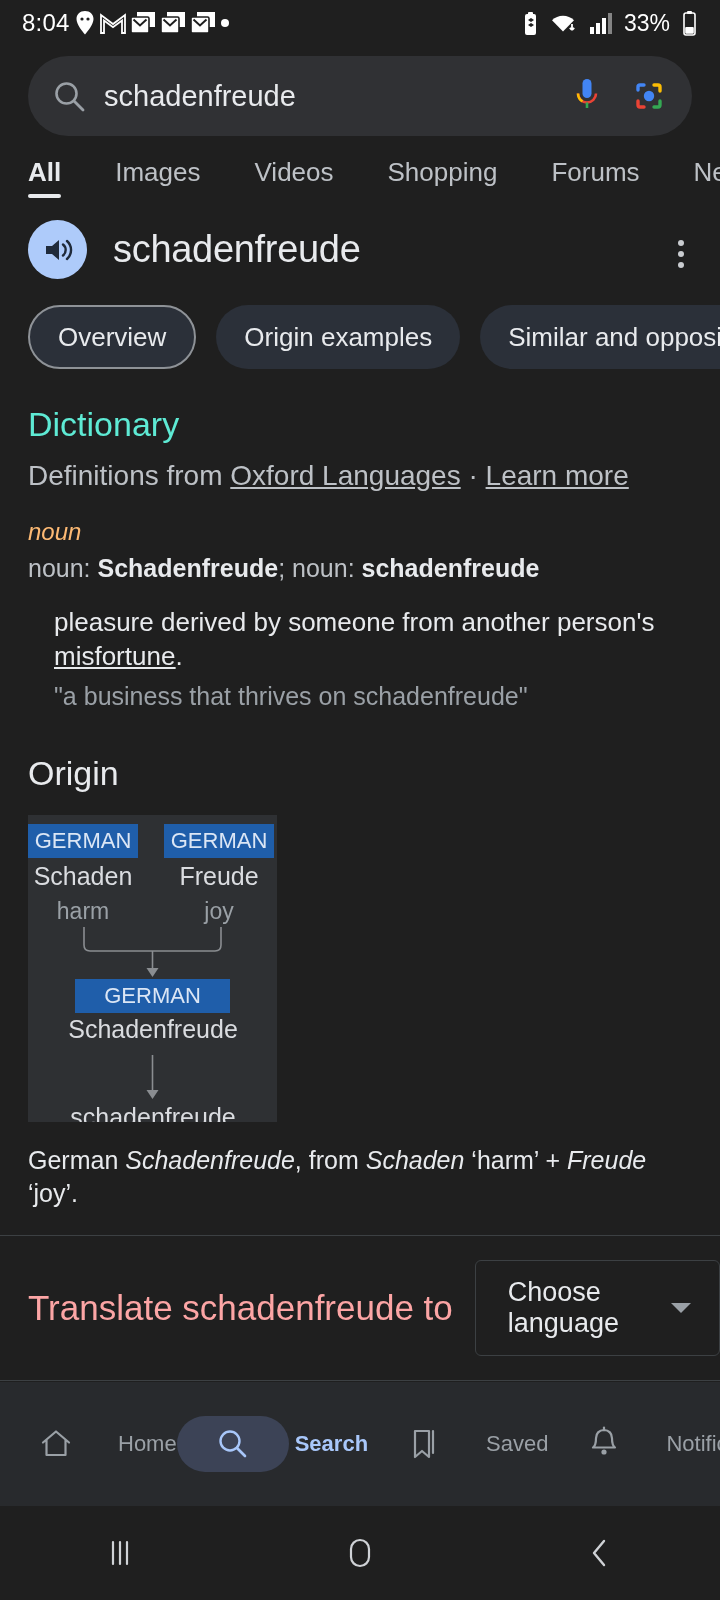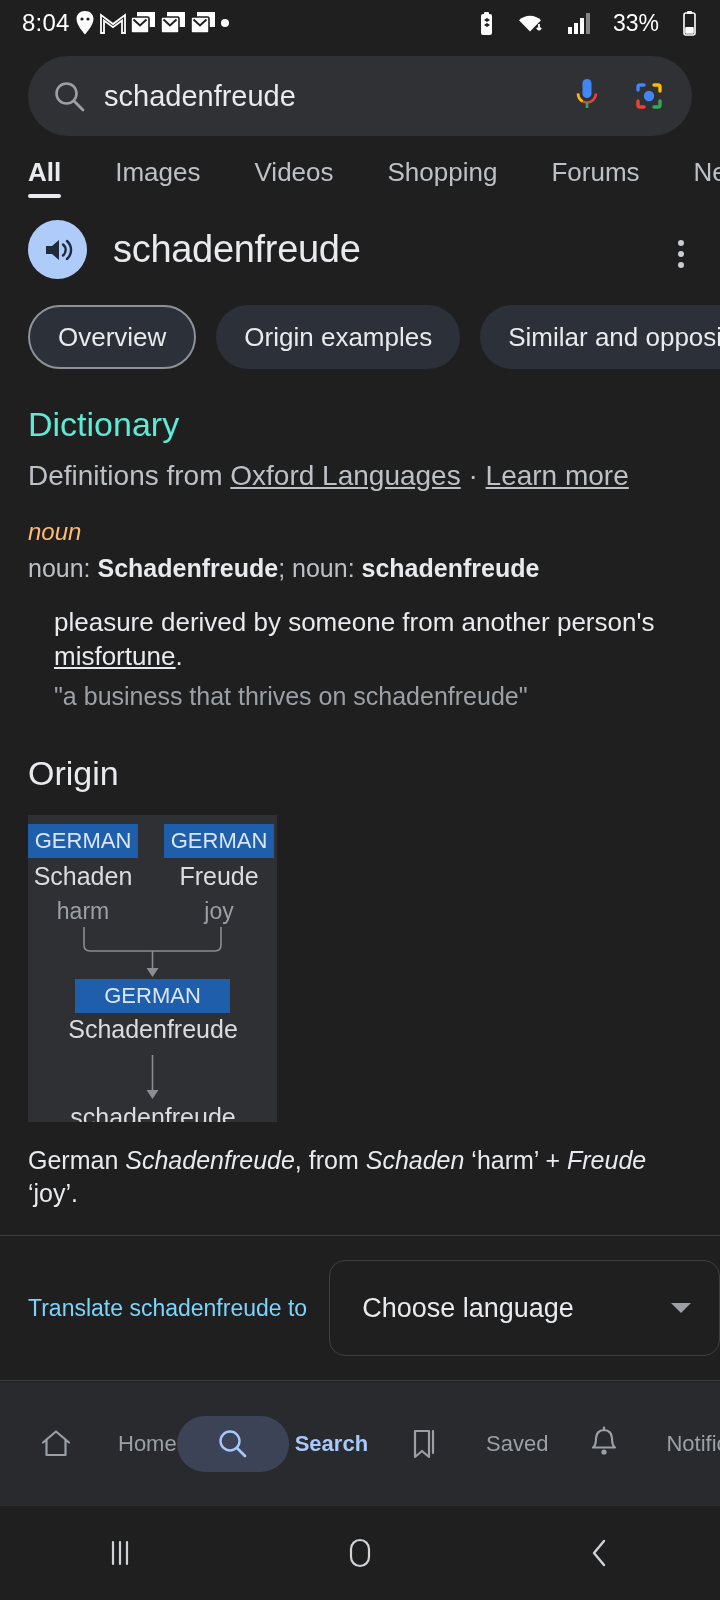--- a/index.html
+++ b/index.html
@@ -11,21 +11,21 @@
   }
   .screen { position: relative; width: 720px; height: 1600px; background: #1f1f1f; }
 
   
   .statusbar {
     height: 46px; display: flex; align-items: center;
     padding: 0 22px; background: #1f1f1f; color: #ffffff;
   }
   .sb-left { display: flex; align-items: center; gap: 4px; flex: 1; }
   .sb-time { font-size: 24px; letter-spacing: .2px; }
-  .sb-right { display: flex; align-items: center; gap: 22px; }
+  .sb-right { display: flex; align-items: center; gap: 11px; }
   .sb-pct { font-size: 23px; }
   .ico { display: inline-flex; align-items: center; justify-content: center; }
 
   
   .searchwrap { padding: 10px 28px 0 28px; }
   .searchbar {
     height: 80px; border-radius: 42px; background: #303134;
     display: flex; align-items: center; padding: 0 26px 0 24px; gap: 18px;
   }
   .search-input {
@@ -105,24 +105,24 @@
   .et-gloss { position: absolute; color: #9aa0a6; font-size: 23px; text-align: center; }
   .et-svg { position: absolute; left: 0; top: 0; }
   .etymtext { font-size: 25px; color: #e8eaed; margin-top: 22px; line-height: 1.3; }
   .etymtext i { font-style: italic; }
 
   
   .divider { height: 1px; background: #3c4043; margin-top: 26px; }
   .translate {
     display: flex; align-items: center; padding: 0 0 0 28px; height: 144px;
   }
-  .tr-label { font-size: 23px; color: #7dd3fc; flex: 0 0 auto; }
+  .tr-label { font-size: 35px; color: #fca5a5; flex: 0 0 auto; }
   .tr-select {
     margin-left: 22px; height: 96px; flex: 1; border: 1px solid #3c4043;
-    border-radius: 16px; display: flex; align-items: center;
+    border-radius: 6px; display: flex; align-items: center;
     padding: 0 24px 0 32px; background: #1f1f1f; position: relative;
   }
   .tr-select-text { font-size: 27px; color: #e8eaed; flex: 1; }
   .caret {
     width: 0; height: 0; border-left: 10px solid transparent;
     border-right: 10px solid transparent; border-top: 10px solid #9aa0a6;
     margin-right: 4px;
   }
 
   

